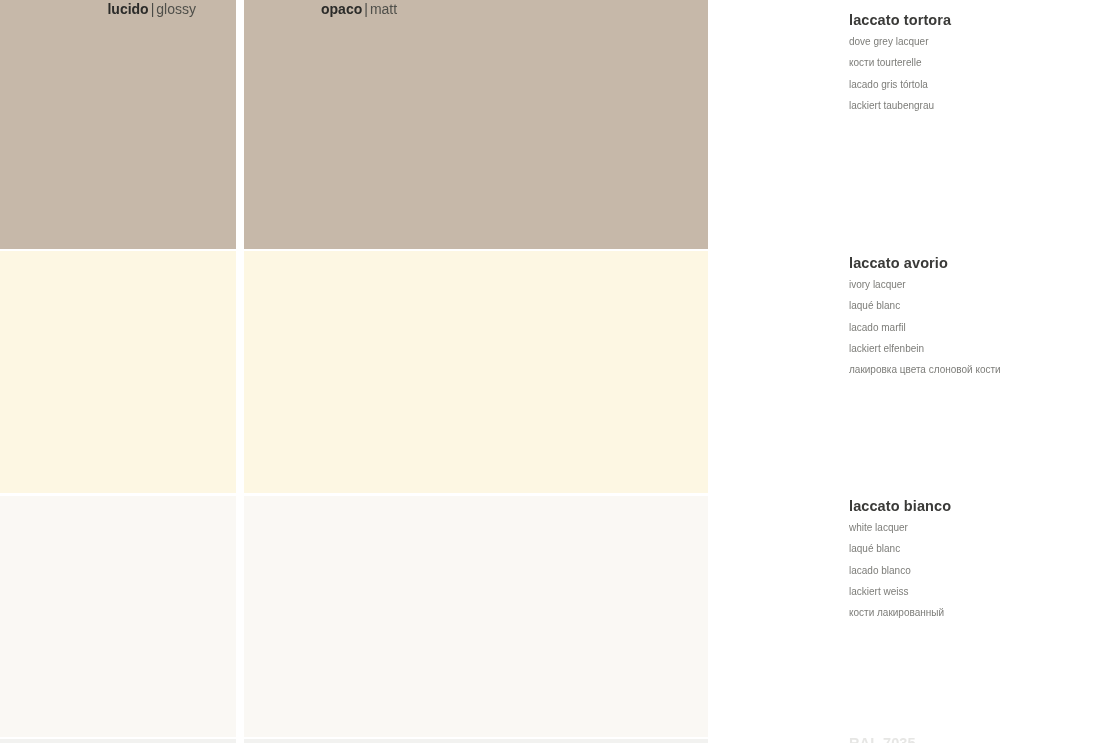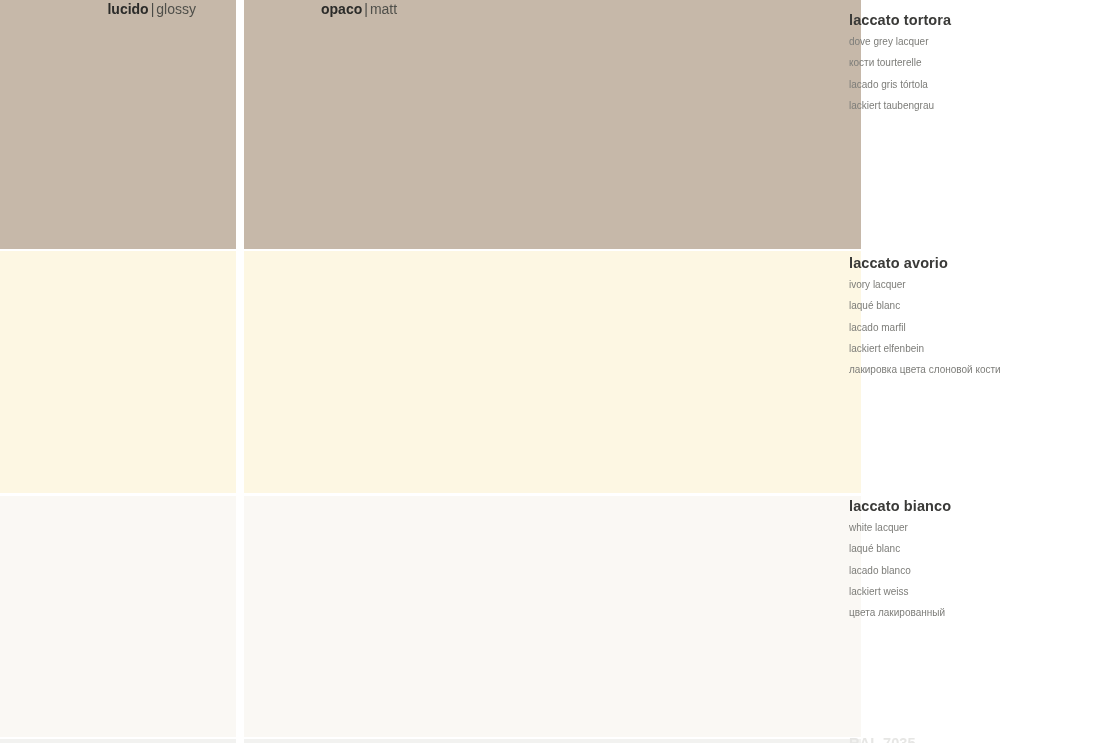--- a/index.html
+++ b/index.html
@@ -15,21 +15,21 @@
   .swatch-grid { position:absolute; left:0; top:0; width:820px; height:743px; }
 
   .swatch-row { position:absolute; left:0; width:820px; }
   .swatch-row.r0 { top:0px;   height:249px; }
   .swatch-row.r1 { top:251px; height:242px; }
   .swatch-row.r2 { top:496px; height:241px; }
   .swatch-row.r3 { top:739px; height:4px; }
 
   .swatch { position:absolute; top:0; height:100%; }
   .swatch.glossy { left:0px;   width:236px; }
-  .swatch.matt   { left:244px; width:617px; }
+  .swatch.matt   { left:244px; width:464px; }
 
   
   .finish-label {
     position:absolute; top:1px;
     font-size:14px; line-height:17px; color:#2b2b29;
     white-space:nowrap;
     margin-left:40px;
   }
   .finish-label .it { font-weight:bold; }
   .finish-label .sep { font-weight:normal; color:#4a4a46; padding:0 2px; }
@@ -112,21 +112,21 @@
       <div class="info-line">lackiert elfenbein</div>
       <div class="info-line">лакировка цвета слоновой кости</div>
     </div>
 
     <div class="info-block b2">
       <div class="info-title">laccato bianco</div>
       <div class="info-line">white lacquer</div>
       <div class="info-line">laqué blanc</div>
       <div class="info-line">lacado blanco</div>
       <div class="info-line">lackiert weiss</div>
-      <div class="info-line">цвета лакированный</div>
+      <div class="info-line">кости лакированный</div>
     </div>
 
     <div class="info-block b3">
       <div class="info-title">RAL 7035</div>
     </div>
 
   </div>
 
 </div>
 

